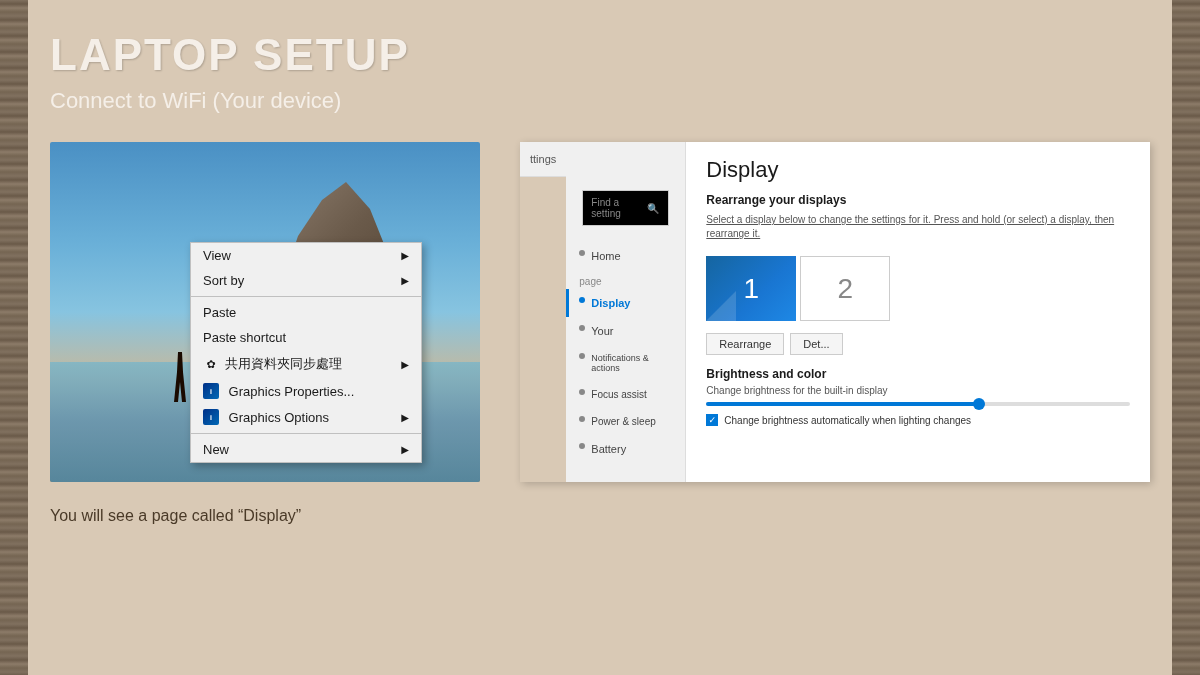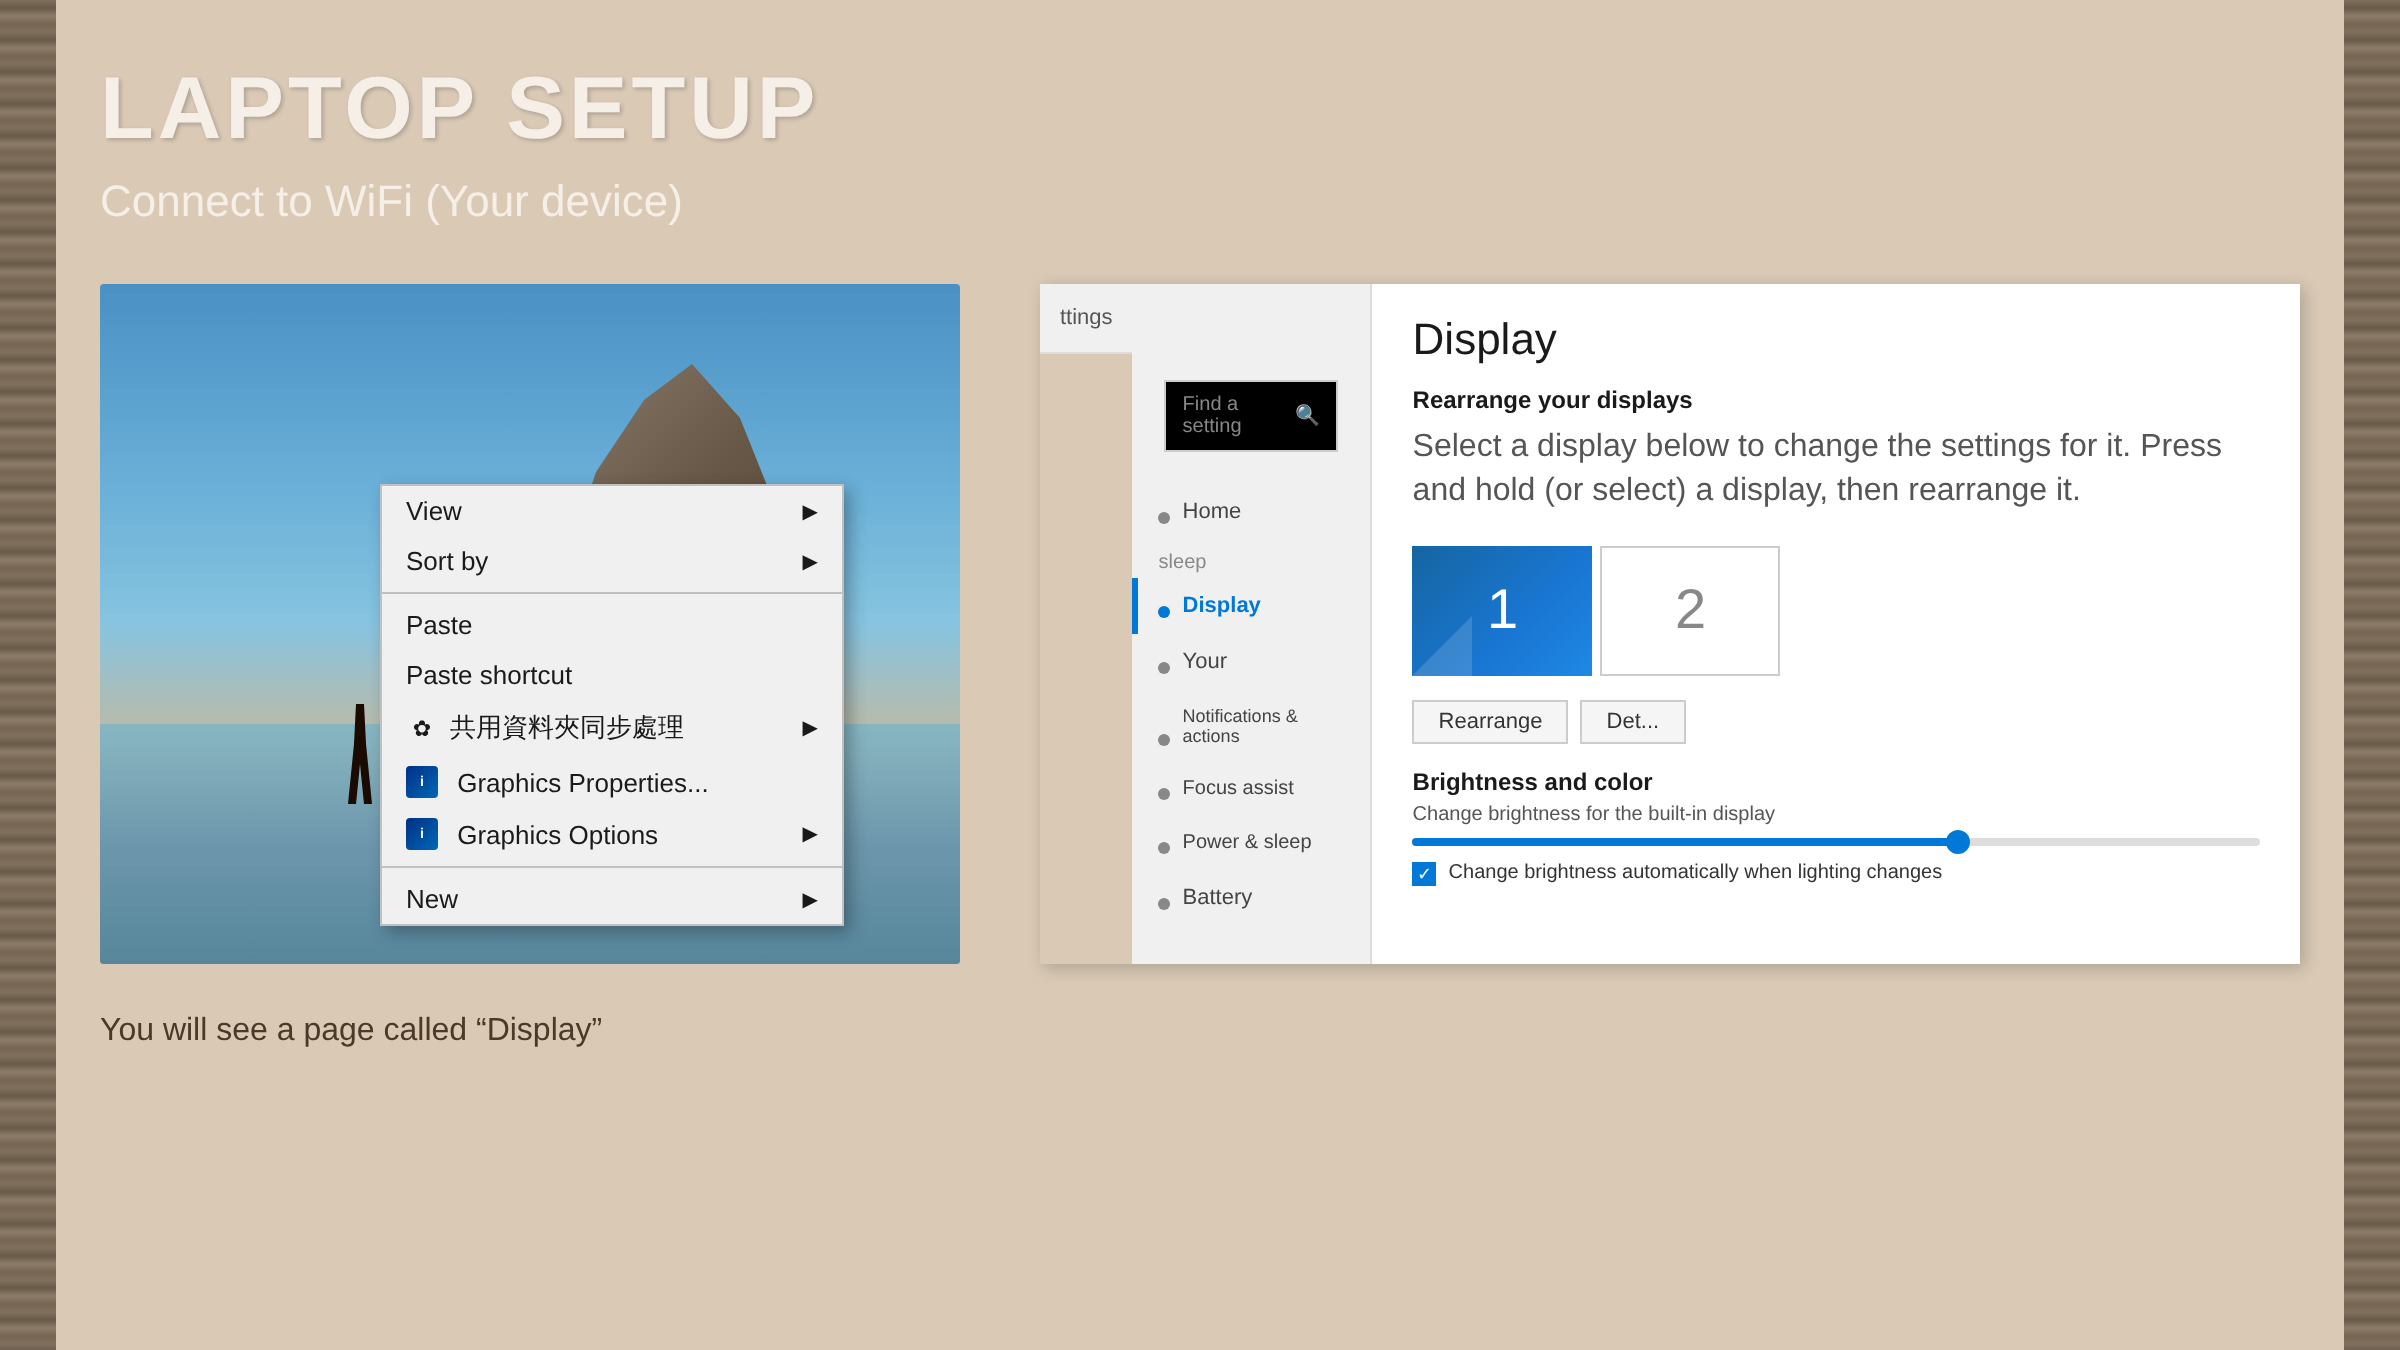--- a/index.html
+++ b/index.html
@@ -182,21 +182,21 @@
       border-right: 1px solid #ddd;
       padding-top: 40px;
       flex-shrink: 0;
     }
 
     .settings-sidebar-item {
       padding: 8px 10px;
       font-size: 11px;
       color: #444;
       display: flex;
-      align-items: flex-end;
+      align-items: flex-start;
       gap: 6px;
       cursor: pointer;
       border-left: 3px solid transparent;
     }
 
     .settings-sidebar-item .dot {
       width: 6px;
       height: 6px;
       border-radius: 50%;
       background: #888;
@@ -230,24 +230,25 @@
     }
 
     .settings-section-title {
       font-size: 12px;
       font-weight: 600;
       color: #1a1a1a;
       margin-bottom: 6px;
     }
 
     .settings-description {
-      font-size: 16px;
+      font-size: 10px;
       color: #555;
       margin-bottom: 15px;
       line-height: 1.4;
+      text-decoration: underline;
     }
 
     
     .display-boxes {
       display: flex;
       gap: 4px;
       margin-bottom: 12px;
       align-items: flex-end;
     }
 
@@ -509,21 +510,21 @@
             <div class="settings-sidebar-search">
               <span style="color:#888;font-size:10px;">Find a setting</span>
               <span style="margin-left:auto;font-size:10px;color:#888;">🔍</span>
             </div>
           </div>
           <div class="settings-sidebar-item">
             <span class="dot"></span>
             <span>Home</span>
           </div>
           <div class="settings-sidebar-item" style="font-size:10px;color:#888;padding:6px 10px 2px;">
-            <span>sleep</span>
+            <span>page</span>
           </div>
           <div class="settings-sidebar-item" style="border-left:3px solid #0078d7;color:#0078d7;font-weight:600;">
             <span class="dot" style="background:#0078d7;"></span>
             <span>Display</span>
           </div>
           <div class="settings-sidebar-item">
             <span class="dot"></span>
             <span>Your</span>
           </div>
           <div class="settings-sidebar-item">

